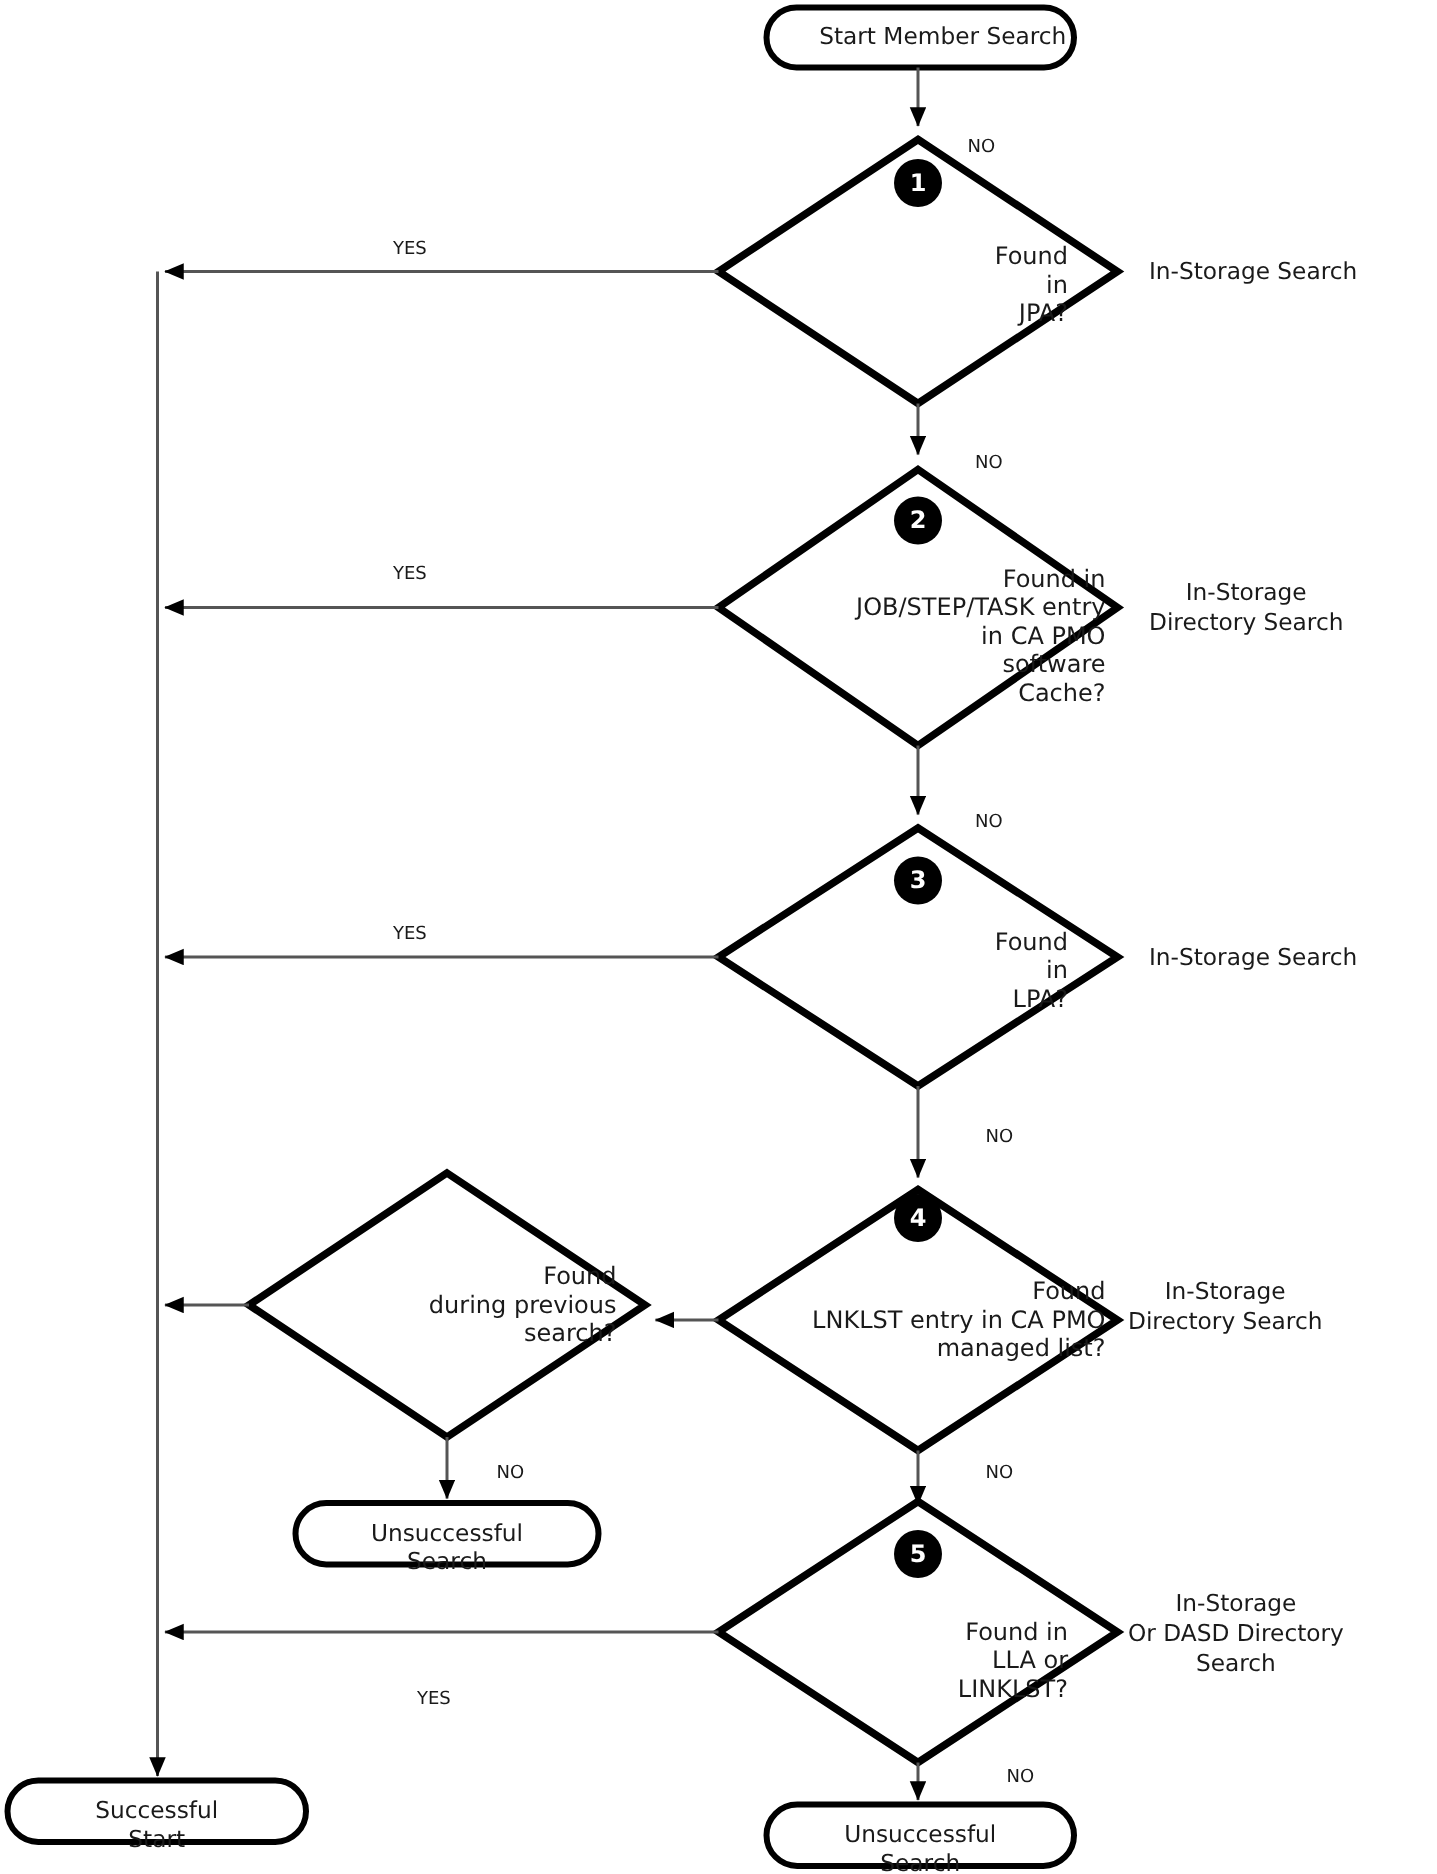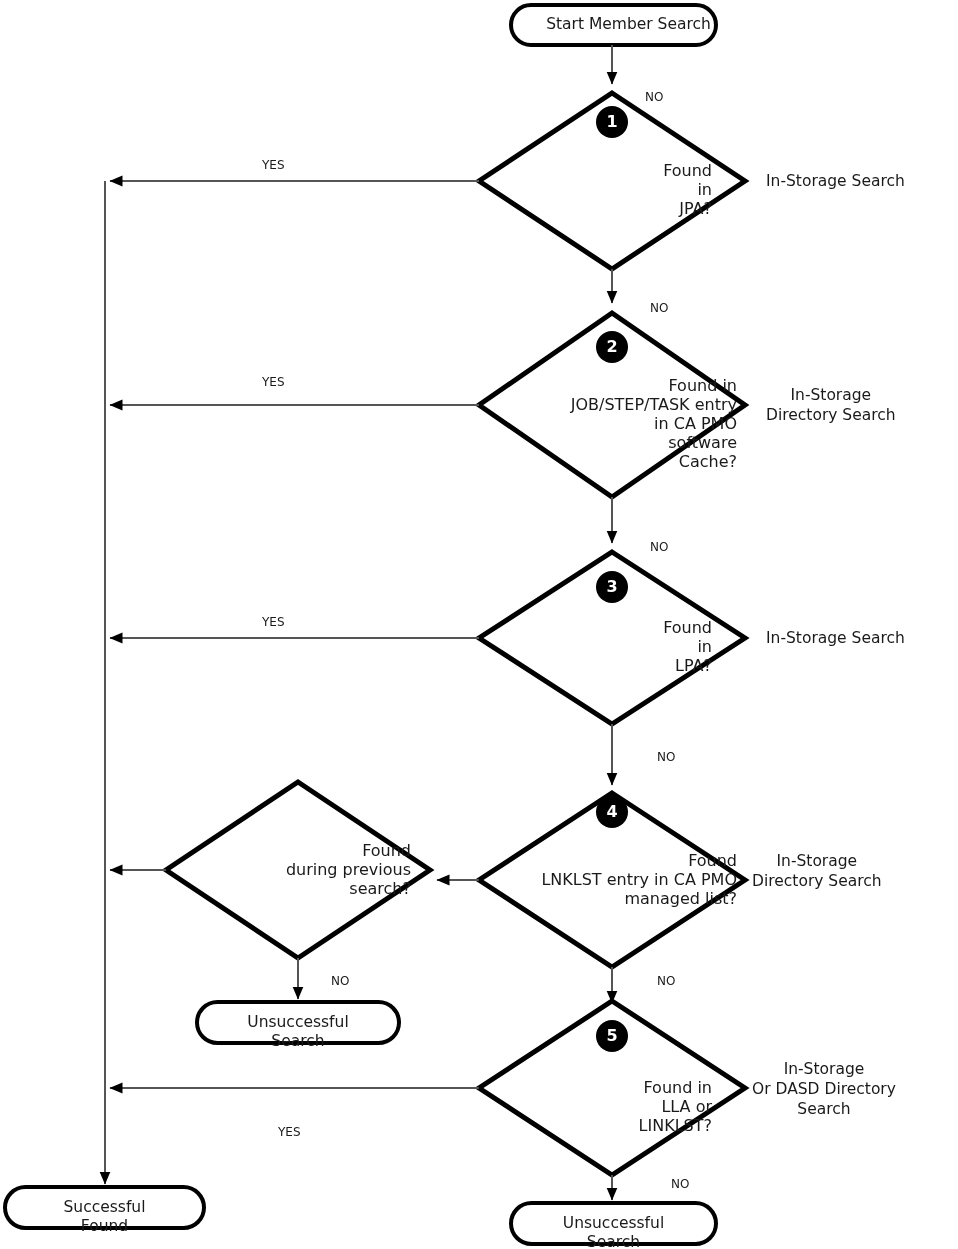--- a/index.html
+++ b/index.html
@@ -179,21 +179,21 @@
 
   <div class="badge-num" style="left:595px; top:1026px;">5</div>
   <div class="node-text" style="left:512px; top:1078px; width:200px;">Found in
 LLA or
 LINKLST?</div>
   <div class="side-label" style="left:752px; top:1059px;">In-Storage
 Or DASD Directory
 Search</div>
 
   <div class="term-text" style="left:5px; top:1198px; width:199px;">Successful
-Found</div>
+Start</div>
 
   <div class="term-text" style="left:511px; top:1214px; width:205px;">Unsuccessful
 Search</div>
 
   <div class="edge-label" style="left:645px; top:74px;">NO</div>
 
   <div class="edge-label" style="left:262px; top:142px;">YES</div>
 
   <div class="edge-label" style="left:650px; top:285px;">NO</div>
 

